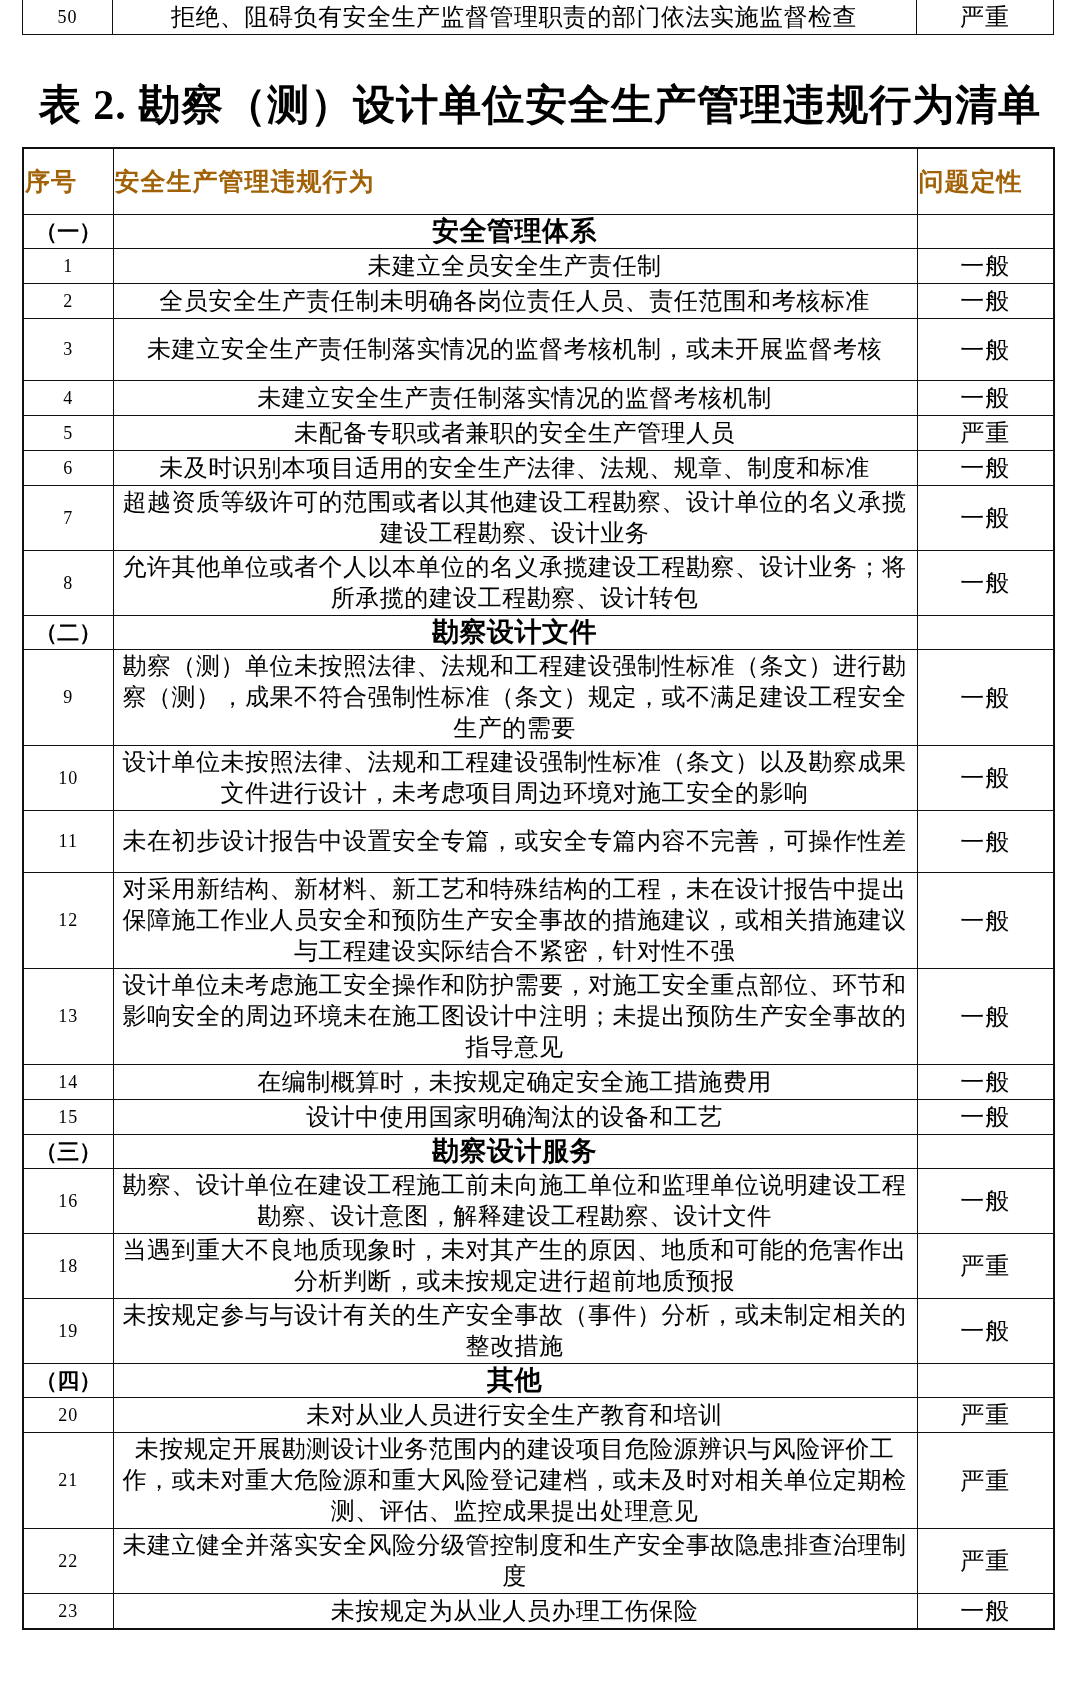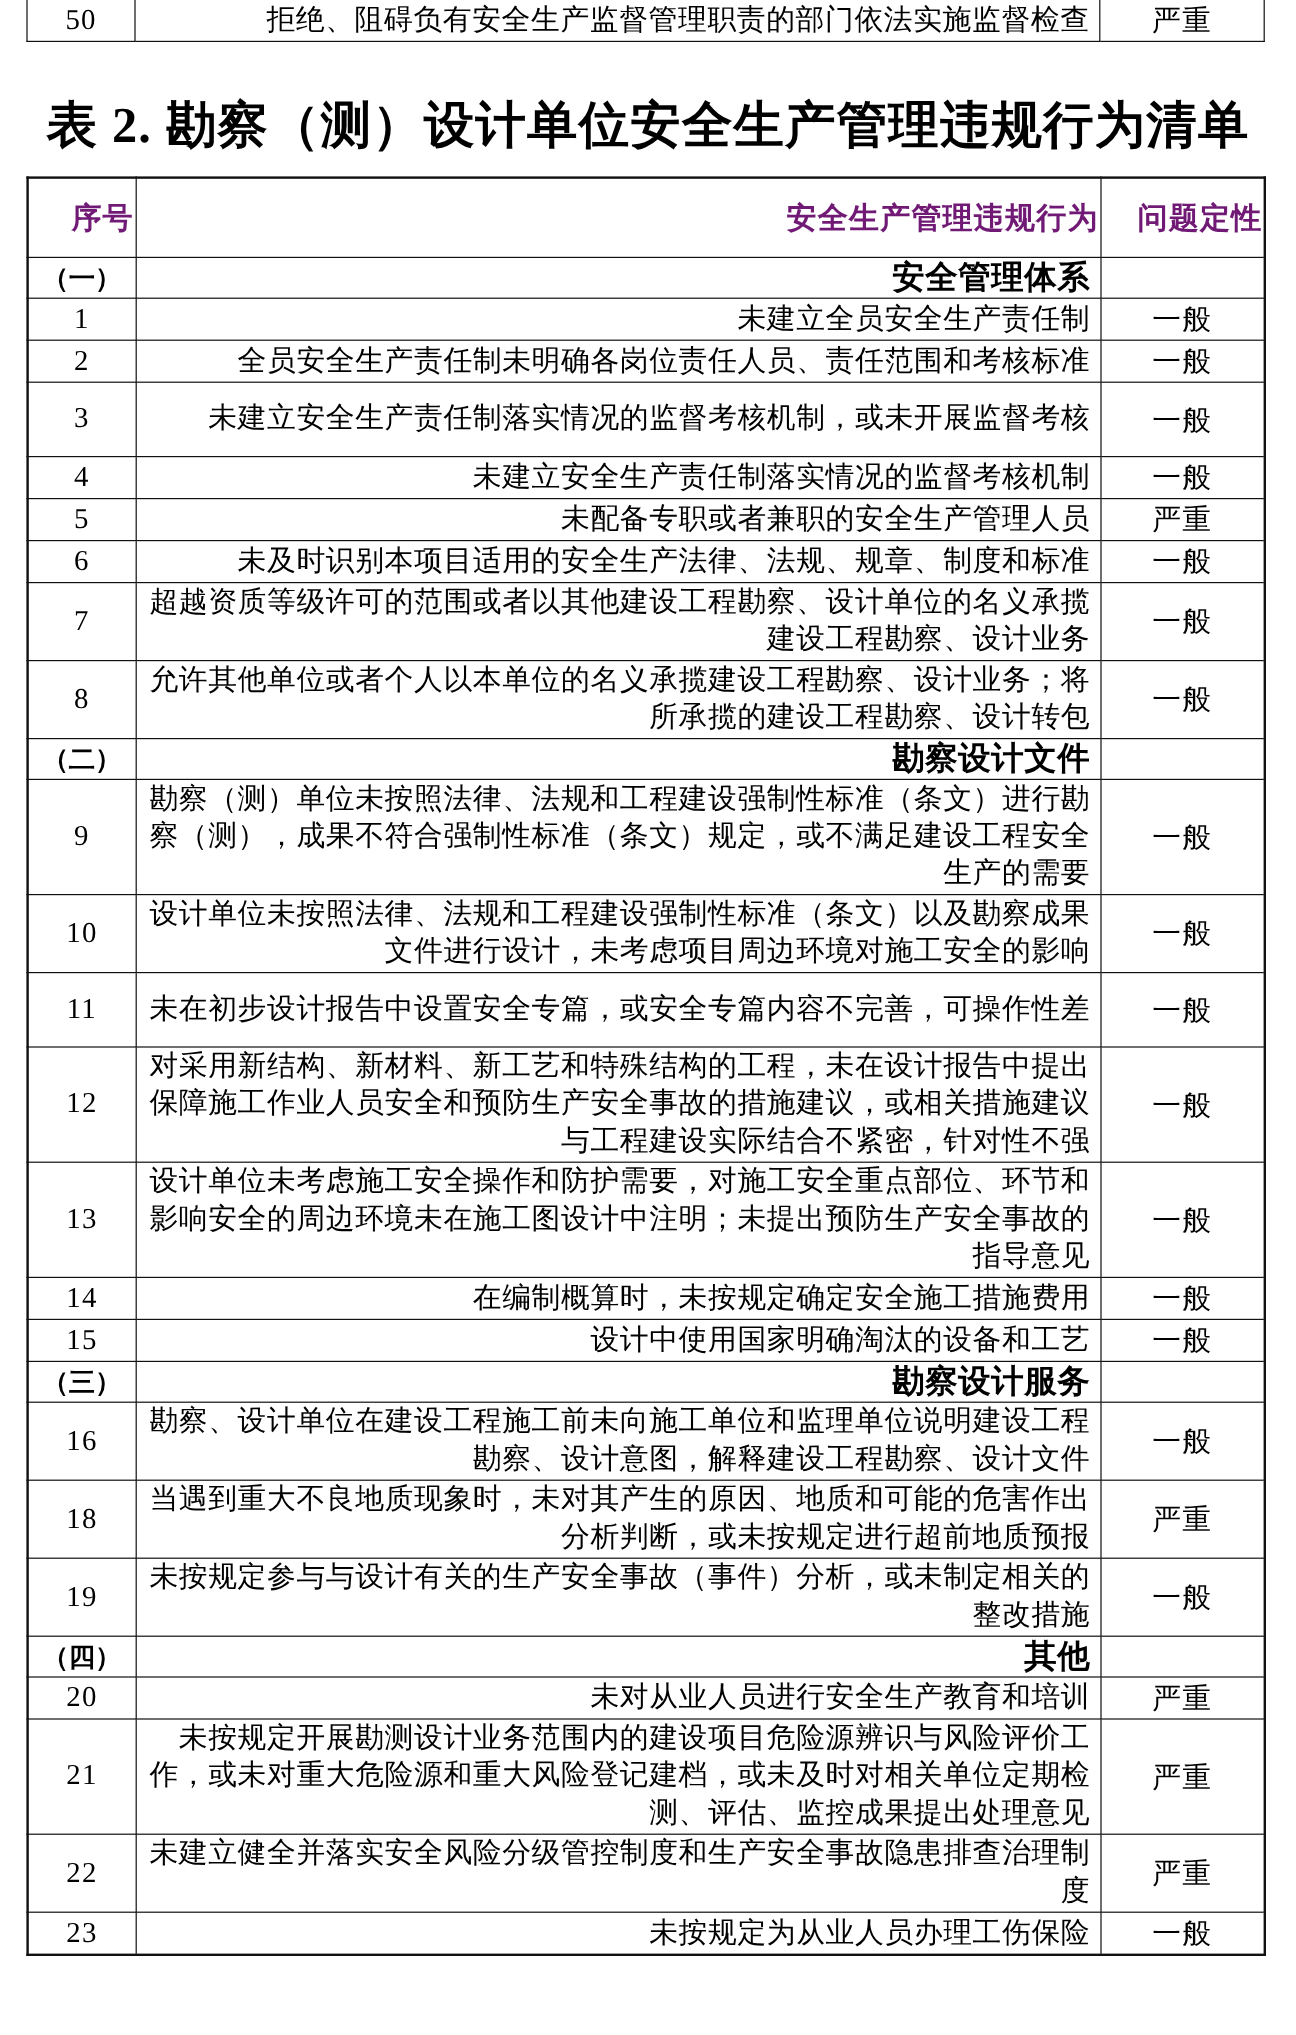--- a/index.html
+++ b/index.html
@@ -31,27 +31,27 @@
   }
   table.tbl.main { border: 2px solid #111111; }
 
   
   table.carryover td { border-top: none; }
   table.carryover .cell-no       { height: 33px; }
 
   
   .cell-no {
     text-align: center;
-    font-size: 24px;
+    font-size: 18px;
     font-family: "Liberation Serif", "DejaVu Serif", serif;
     letter-spacing: 1px;
     padding: 1px 2px;
   }
   .cell-behavior {
-    text-align: right;
+    text-align: center;
     font-size: 24px;
     line-height: 31px;
     letter-spacing: 0.5px;
     padding: 1px 8px 1px 7px;
   }
   .cell-severity {
     text-align: center;
     font-size: 24px;
     letter-spacing: 1px;
     padding: 1px 0;
@@ -70,22 +70,22 @@
     color: #000000;
   }
 
   
   table.main thead th {
     height: 63px;
     font-family: "Liberation Sans", "DejaVu Sans", sans-serif;
     font-weight: bold;
     font-size: 25px;
     letter-spacing: 1px;
-    text-align: right;
-    color: #701a75;
+    text-align: left;
+    color: #a16207;
   }
 
   
   tr.section-row td {
     font-family: "Liberation Sans", "DejaVu Sans", sans-serif;
     font-weight: bold;
     font-size: 27px;
     color: #000000;
   }
   tr.section-row .cell-no { font-size: 22px; letter-spacing: 0; }

